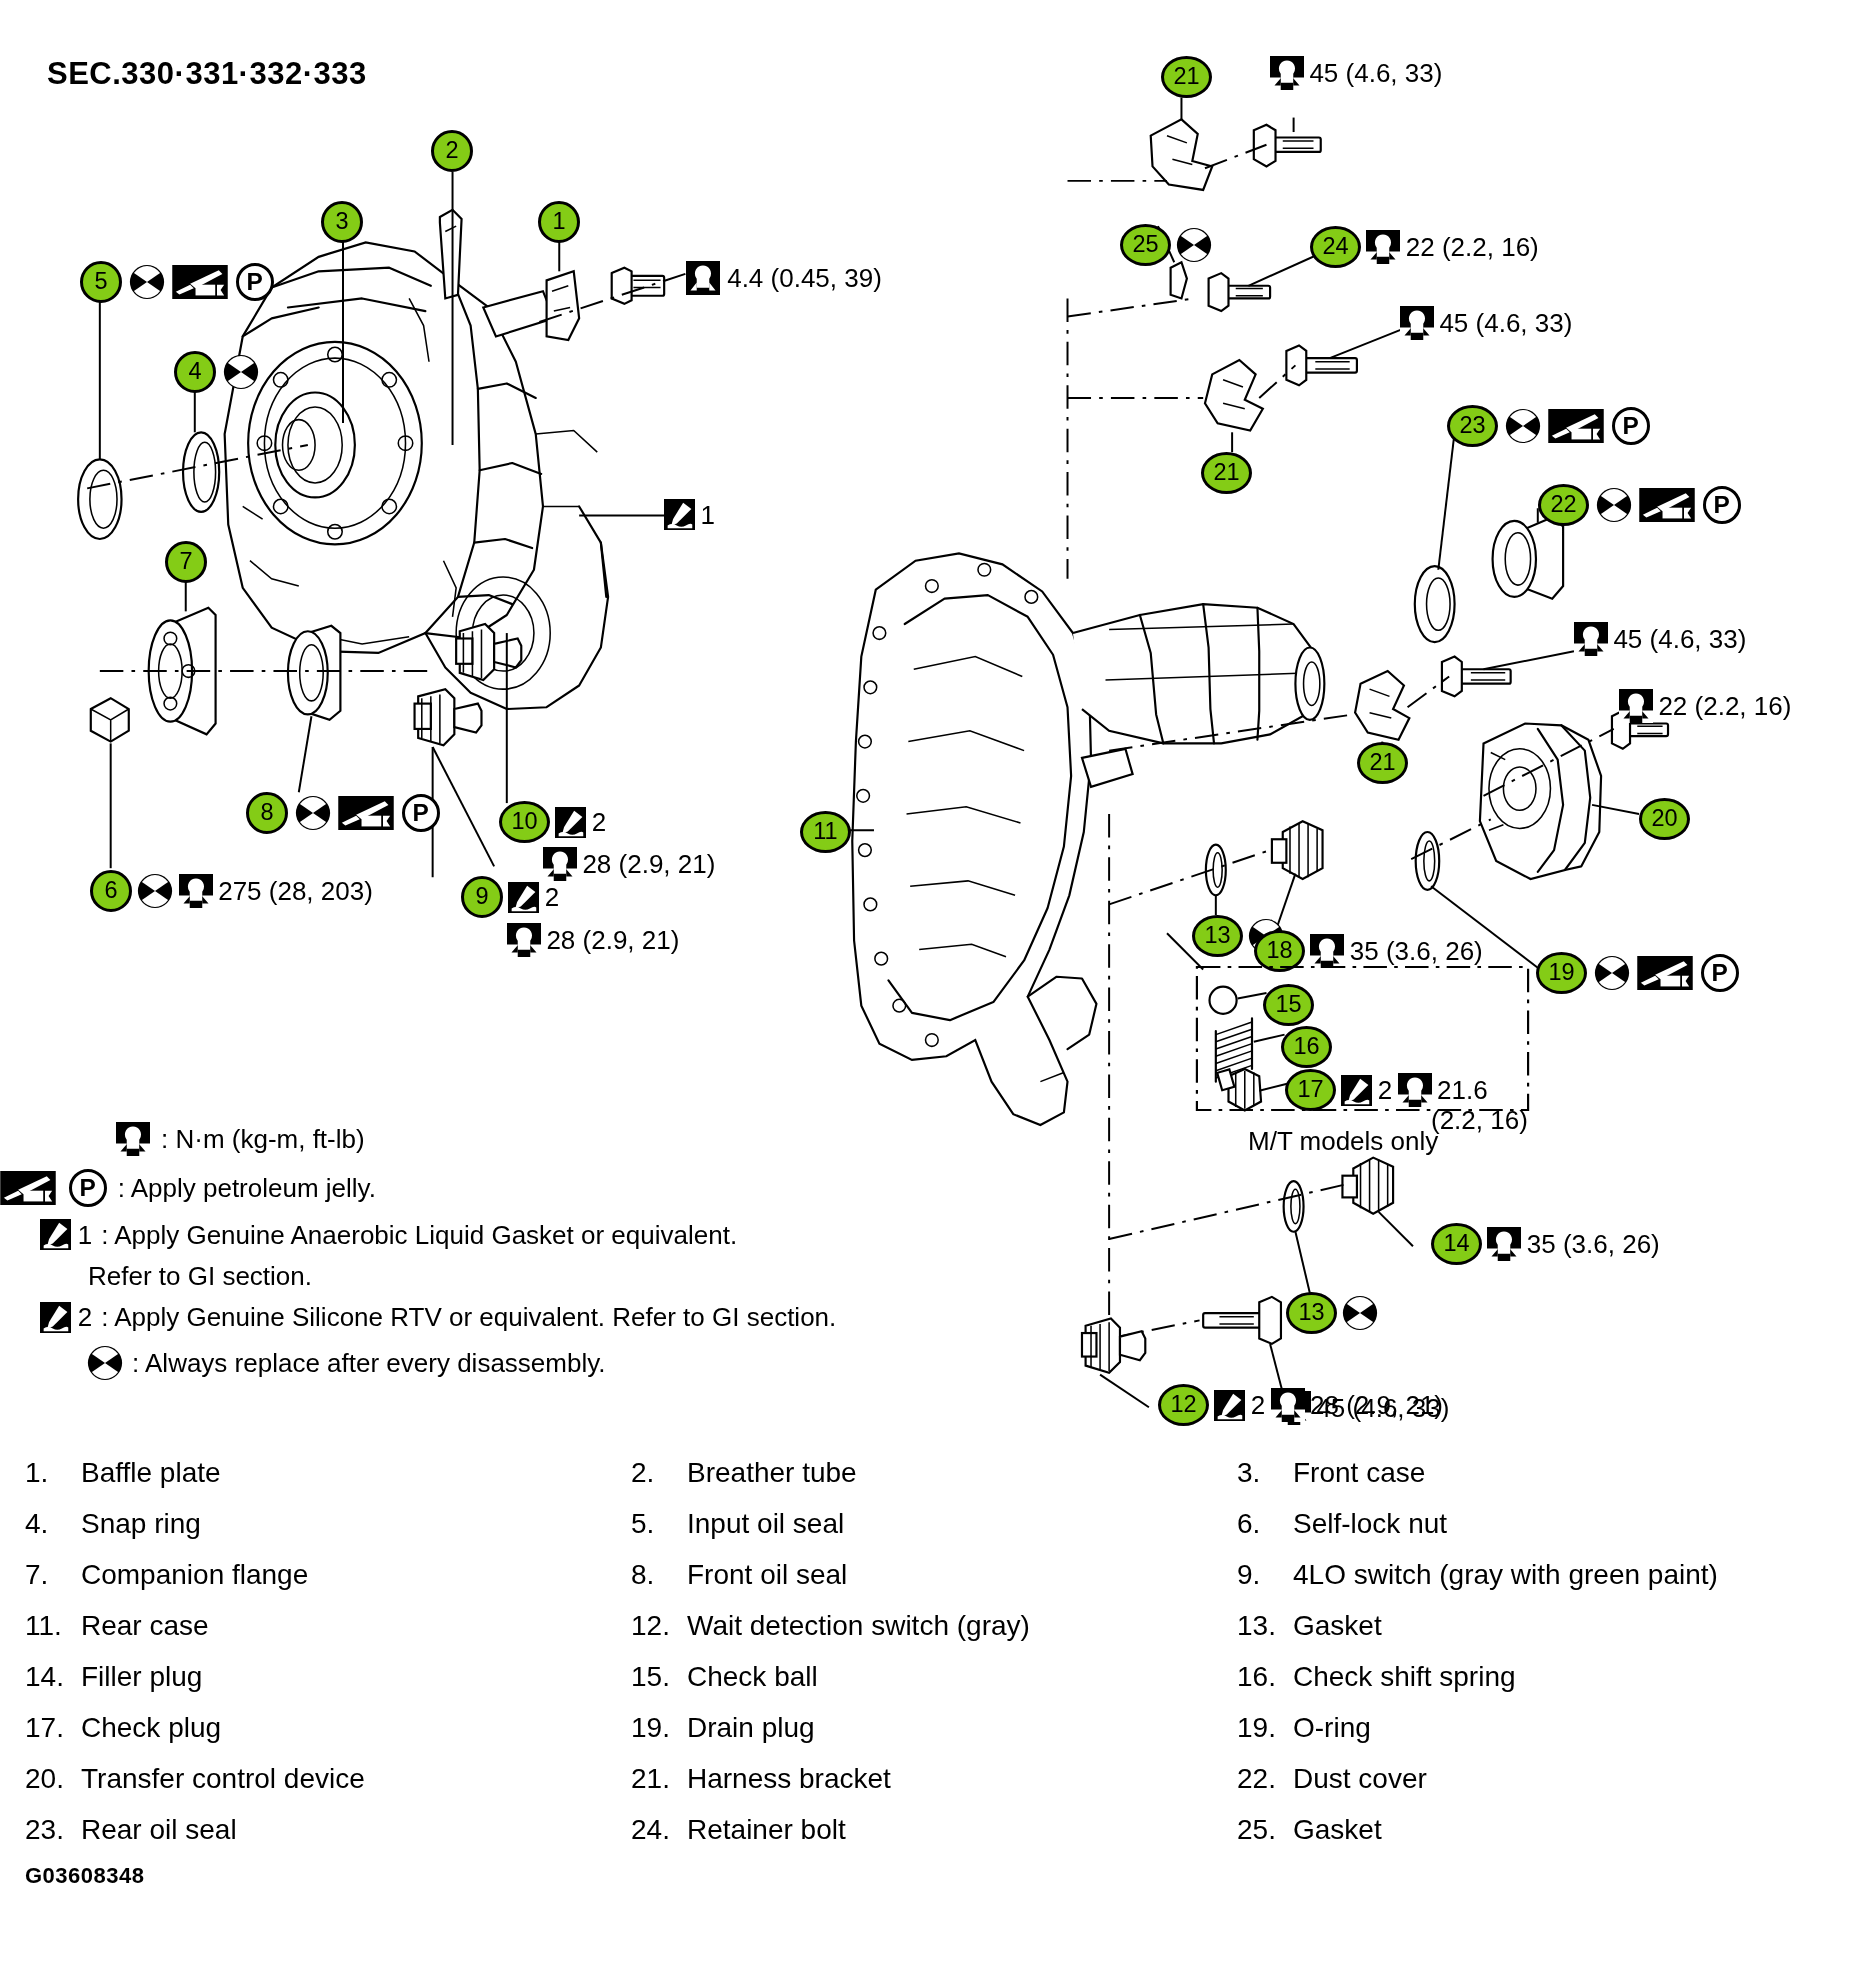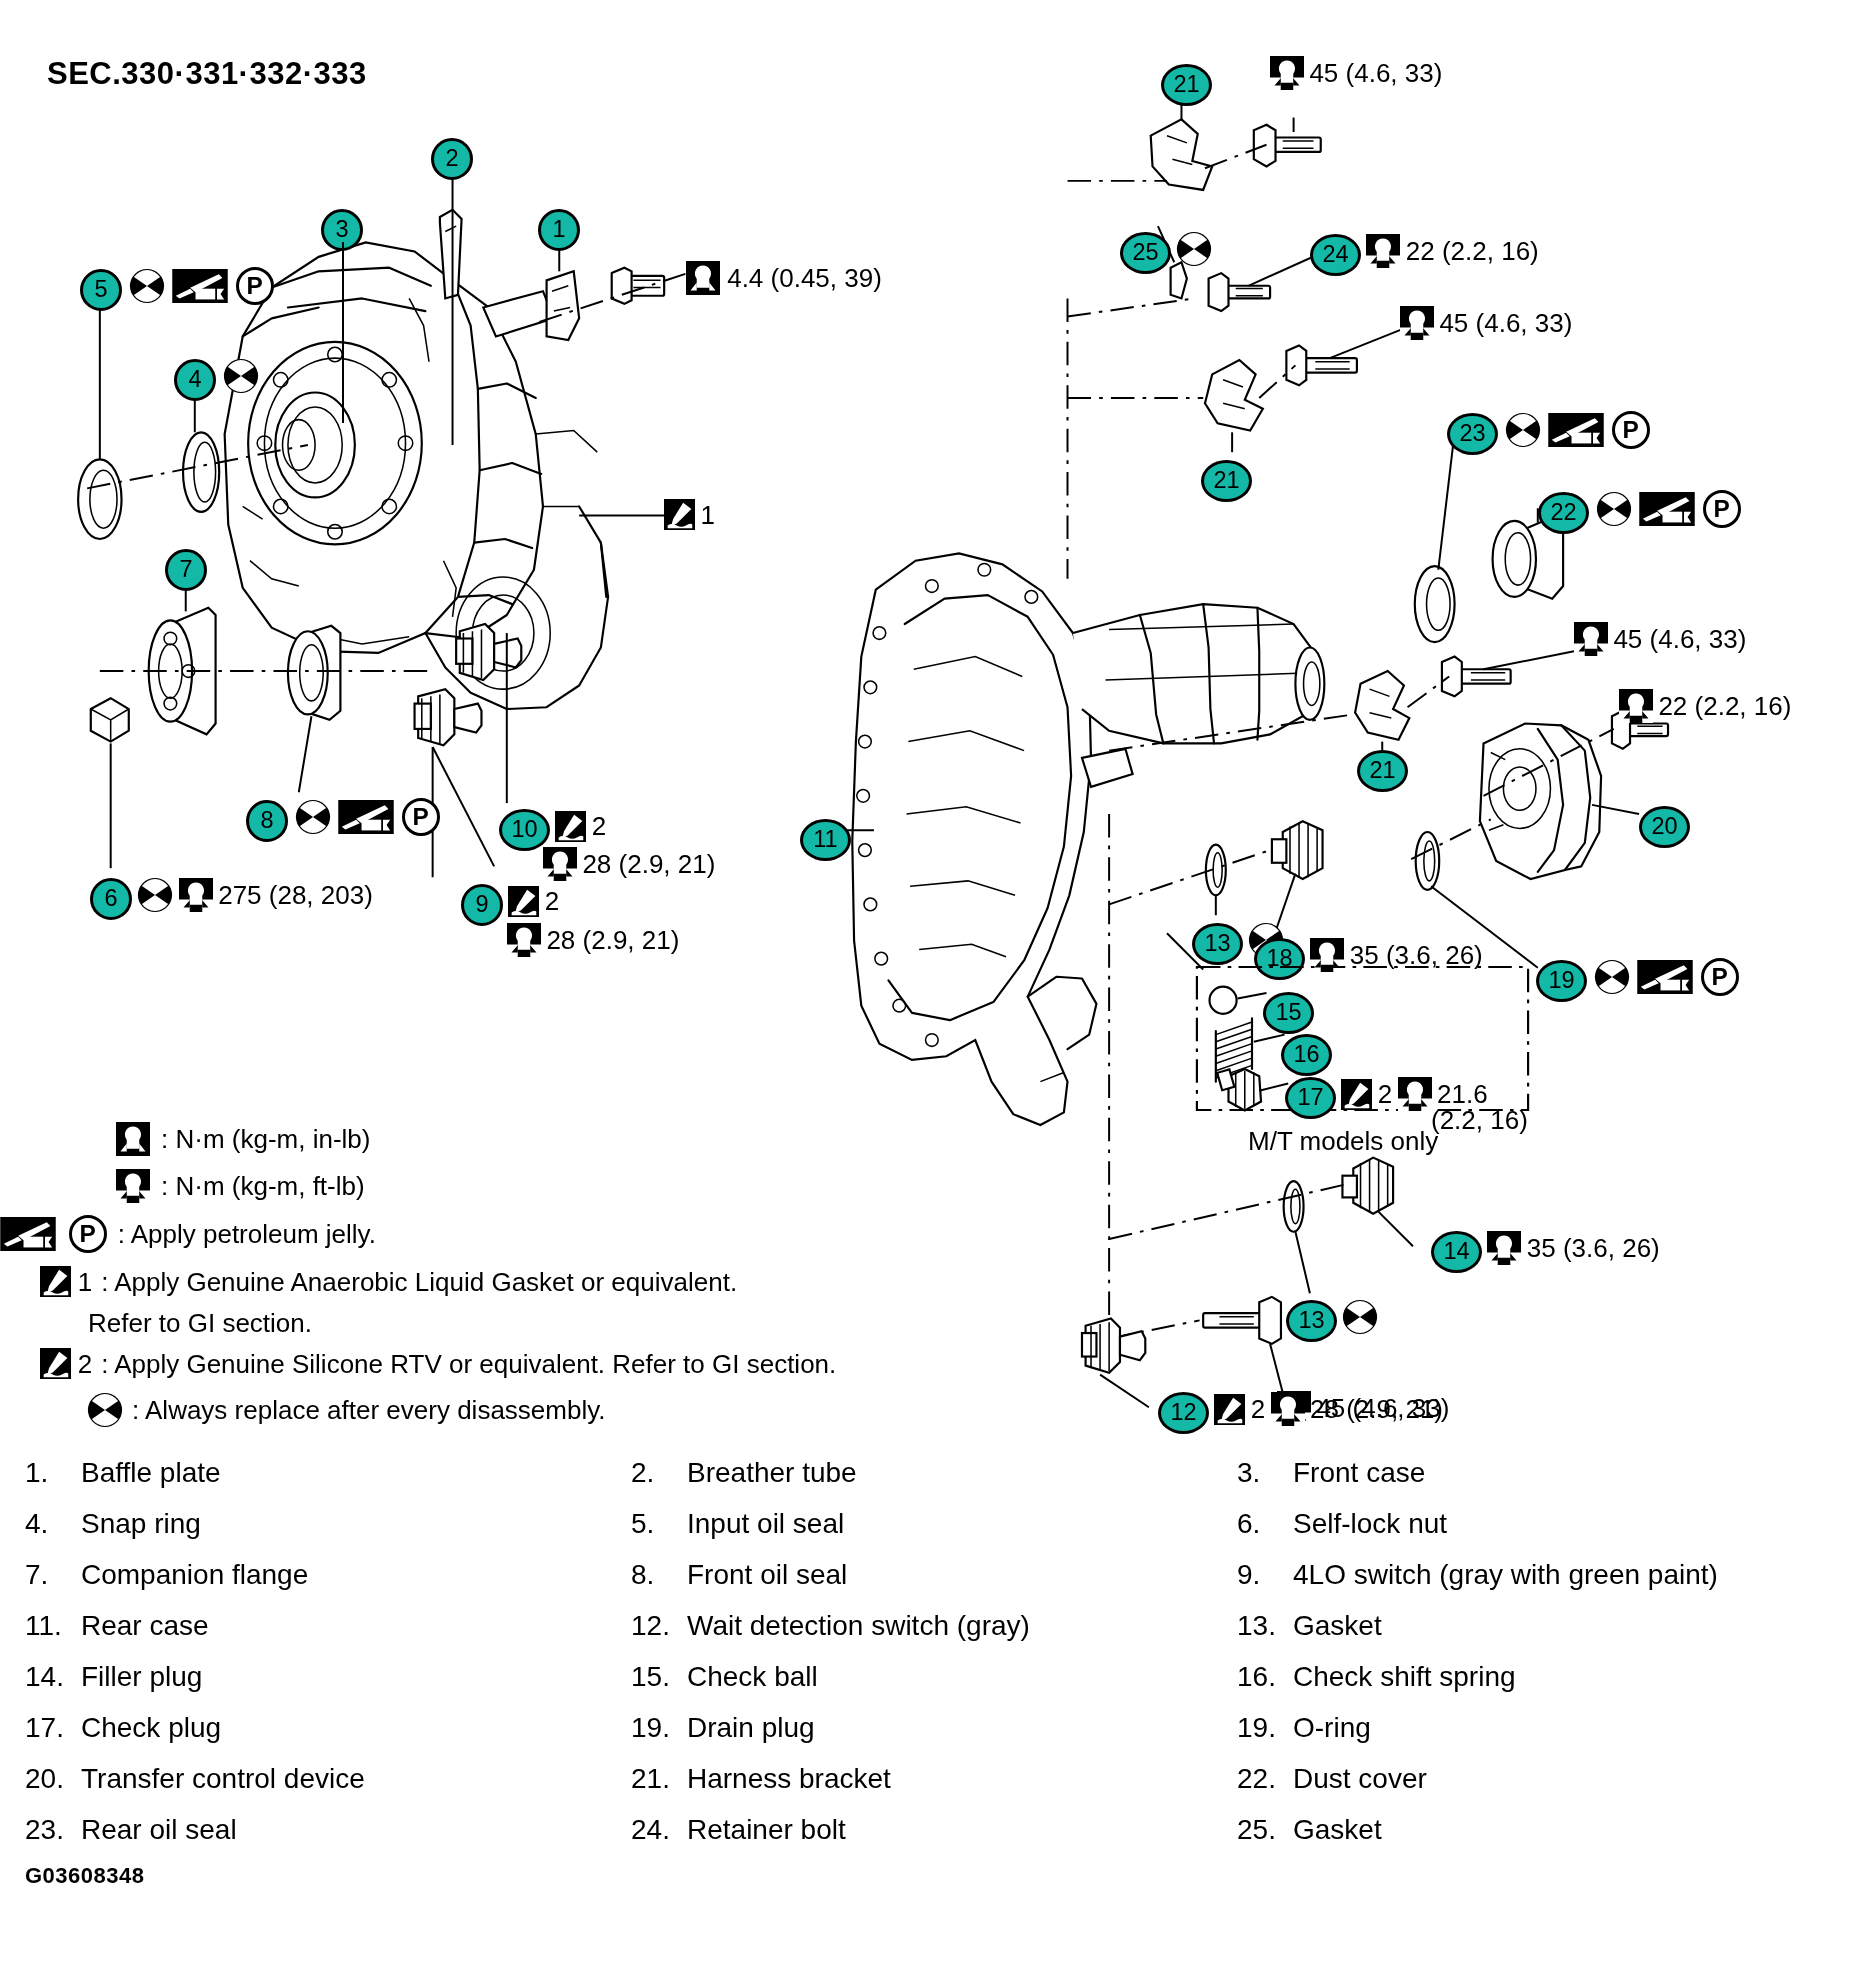--- a/index.html
+++ b/index.html
@@ -14,21 +14,21 @@
   #sec-title{
     left:47px;top:56px;font-size:31px;font-weight:bold;letter-spacing:0.5px;
   }
   
   .spec-text{font-size:26px;white-space:nowrap;line-height:1;}
   .note-text{font-size:26px;white-space:nowrap;line-height:1;}
   
   .bub{
     width:42px;height:42px;border:3.2px solid #000;border-radius:50%;
     display:flex;align-items:center;justify-content:center;
-    font-size:23.5px;line-height:1;background:#14b8a6;box-sizing:border-box;margin-top:8px;
+    font-size:23.5px;line-height:1;background:#84cc16;box-sizing:border-box;
   }
   .bub.w2{width:51px;}
   
   .ic{display:inline-block;vertical-align:middle;}
   
   .ic-x{width:36px;height:36px;position:relative;}
   
   .ic-tq{width:34px;height:34px;position:relative;}
   
   .ic-jelly{width:56px;height:34px;position:relative;}
@@ -828,32 +828,20 @@
       <path d="M19 5 a9 9 0 1 1 -0.1 0 z" fill="#fff"></path>
       <path d="M12 14 L12 30 L26 30 L26 14 L22 20 L16 20 Z" fill="#fff"></path>
       <path d="M0 24 L12 24 L12 38 L0 38 Z M26 24 L38 24 L38 38 L26 38 Z" fill="#fff"></path>
       <path d="M5 33 L12 25 L12 33 Z M33 33 L26 25 L26 33 Z" fill="#000"></path>
     </svg>
   </span>
   <span class="spec-text">28 (2.9, 21)</span>
 </div>
 
 <div id="legend">
-  <div class="lg-row">
-    <span style="width:62px;display:inline-block;"></span>
-    <span class="ic ic-tq">
-      <svg width="34" height="34" viewBox="0 0 38 38">
-          <rect width="38" height="38" fill="#000"></rect>
-        <path d="M19 5 a9 9 0 1 1 -0.1 0 z" fill="#fff"></path>
-        <path d="M12 14 L12 30 L26 30 L26 14 L22 20 L16 20 Z" fill="#fff"></path>
-        <path d="M5 33 L12 24 L12 33 Z M33 33 L26 24 L26 33 Z" fill="#fff"></path>
-      </svg>
-    </span>
-    <span class="note-text" style="margin-left:11px;">: N·m (kg-m, in-lb)</span>
-  </div>
   <div class="lg-row">
     <span style="width:62px;display:inline-block;"></span>
     <span class="ic ic-tq">
       <svg width="34" height="34" viewBox="0 0 38 38">
           <rect width="38" height="38" fill="#000"></rect>
         <path d="M19 5 a9 9 0 1 1 -0.1 0 z" fill="#fff"></path>
         <path d="M12 14 L12 30 L26 30 L26 14 L22 20 L16 20 Z" fill="#fff"></path>
         <path d="M0 24 L12 24 L12 38 L0 38 Z M26 24 L38 24 L38 38 L26 38 Z" fill="#fff"></path>
         <path d="M5 33 L12 25 L12 33 Z M33 33 L26 25 L26 33 Z" fill="#000"></path>
       </svg>

